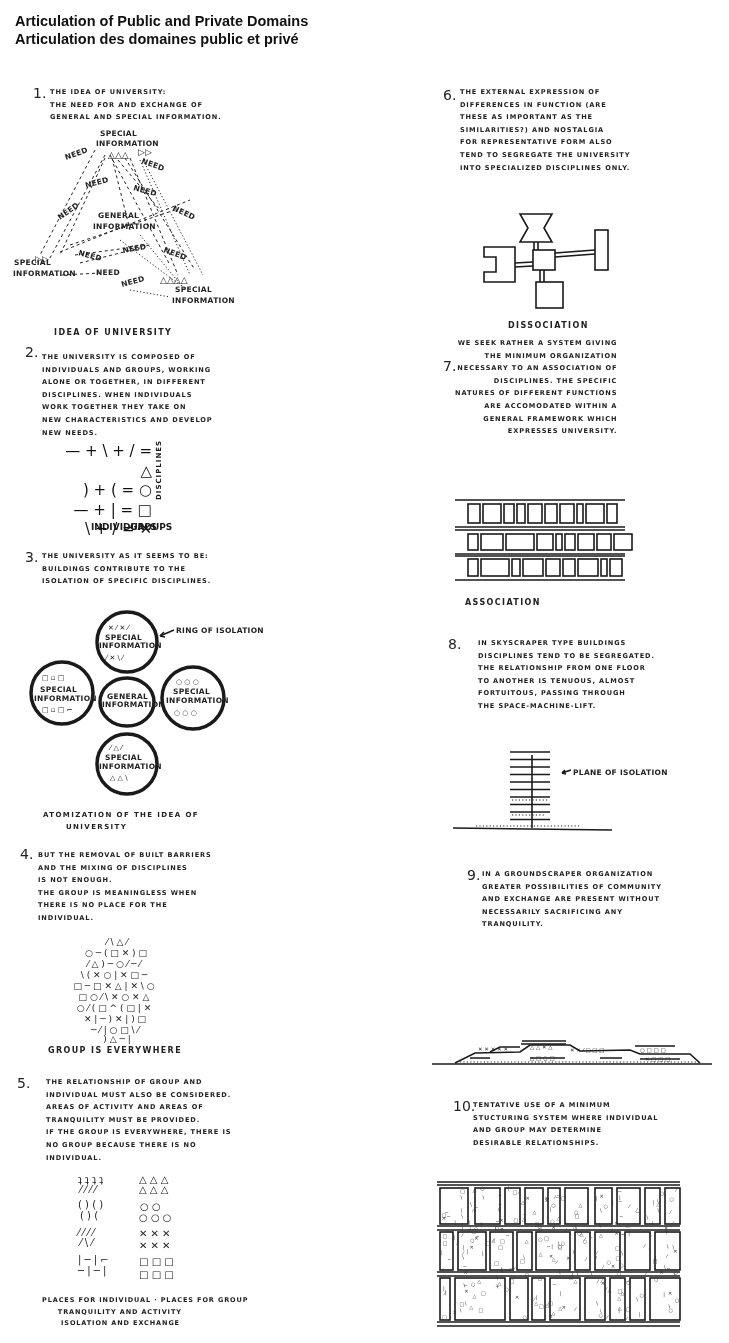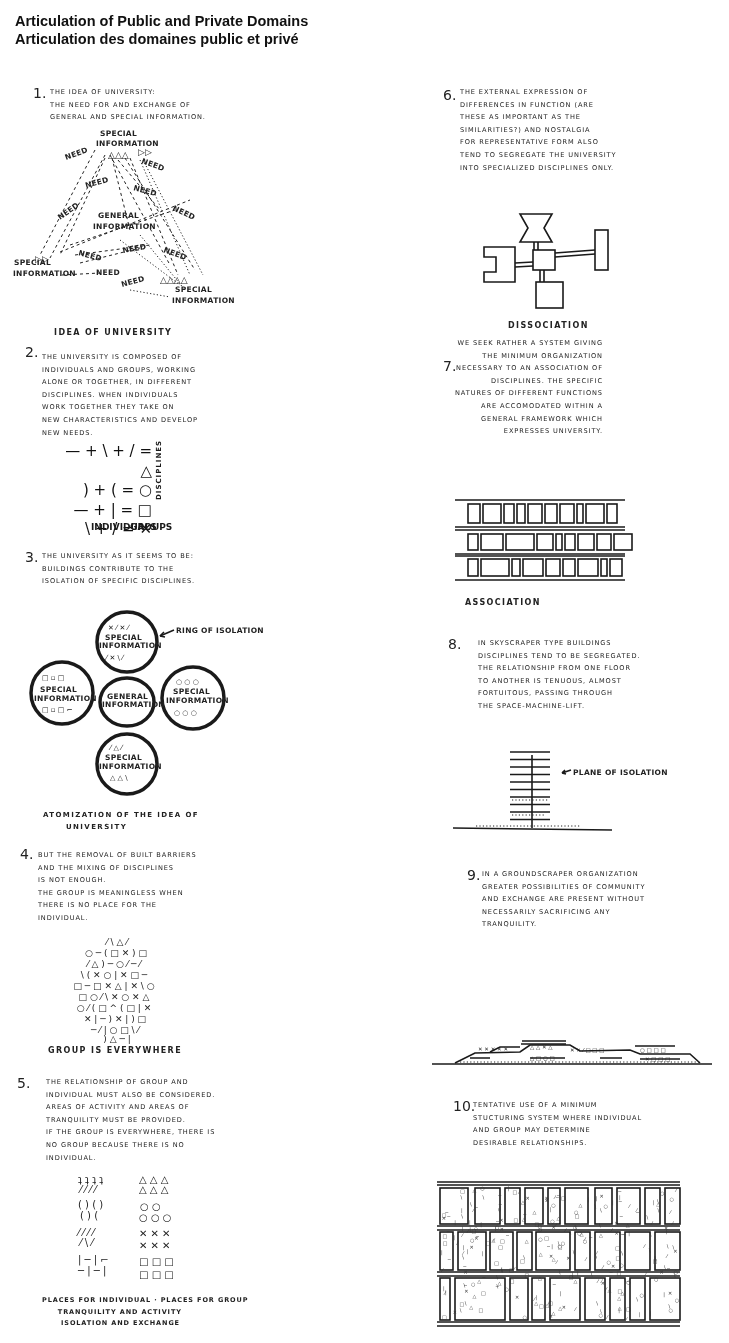--- a/index.html
+++ b/index.html
@@ -3,21 +3,21 @@
 <meta charset="utf-8">
 <style>
   html,body{margin:0;padding:0;background:#fff;}
   body{width:729px;height:1343px;position:relative;overflow:hidden;color:#1a1a1a;
        font-family:"DejaVu Sans",sans-serif;}
   .title{position:absolute;left:15px;top:12px;font-family:"Liberation Sans",sans-serif;font-weight:bold;
          font-size:14.5px;line-height:18px;color:#111;}
   .sec{position:absolute;}
   .num{position:absolute;font-family:"DejaVu Sans",sans-serif;font-size:14px;color:#222;}
   .txt{font-family:"DejaVu Sans",sans-serif;font-size:6.6px;letter-spacing:0.9px;line-height:12.6px;
-       text-transform:uppercase;color:#222;white-space:pre;font-weight:normal;}
+       text-transform:uppercase;color:#222;white-space:pre;font-weight:bold;}
   .cap{position:absolute;font-family:"DejaVu Sans",sans-serif;font-size:8px;letter-spacing:1.4px;
        text-transform:uppercase;color:#222;font-weight:bold;white-space:pre;}
   .lbl{font-family:"DejaVu Sans",sans-serif;font-weight:bold;fill:#222;font-size:7.5px;letter-spacing:0.3px;}
   svg{position:absolute;overflow:visible;}
   .ink{stroke:#1a1a1a;fill:none;stroke-width:1.6;}
   .ink-thick{stroke:#1a1a1a;fill:none;stroke-width:3.5;}
   .dash{stroke:#222;fill:none;stroke-width:1;stroke-dasharray:3 3;}
   .dot{stroke:#222;fill:none;stroke-width:1;stroke-dasharray:1.2 2.2;}
 </style>
 </head>

